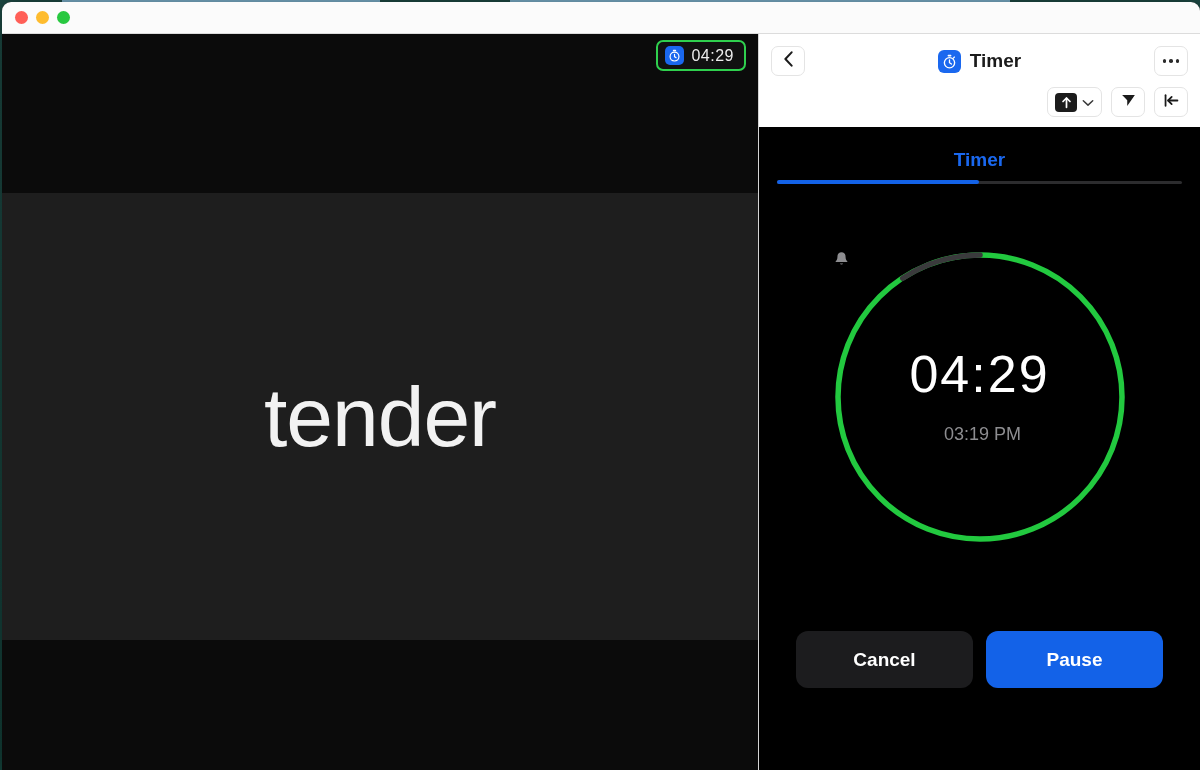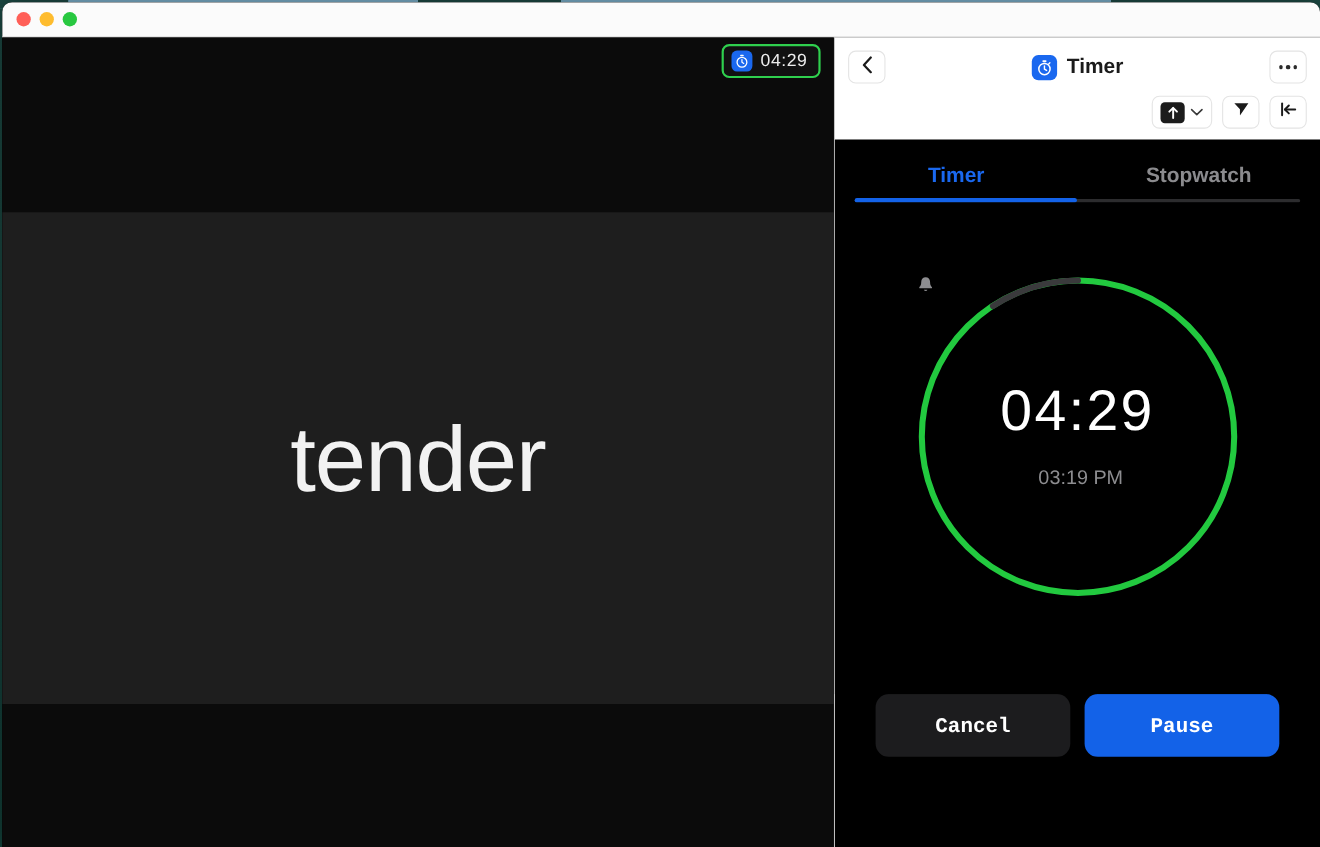--- a/index.html
+++ b/index.html
@@ -200,21 +200,21 @@
   .actions {
     display: flex; gap: 13px;
     padding: 0 37px 0 37px;
     margin-bottom: 82px;
     flex: none;
   }
   .btn {
     flex: 1; height: 57px;
     border: none; border-radius: 12px;
     font-size: 19px; font-weight: bold;
-    font-family: Liberation Mono, monospace;
+    font-family: Liberation Sans, sans-serif;
     cursor: pointer;
   }
   .btn.cancel { background: #1c1c1e; color: #fff; }
   .btn.pause  { background: #1362e8; color: #fff; text-align: center; }
 </style>
 </head>
 <body>
 
 <div class="desk-strip-top">
   <div class="seg-dark" style="left:0;width:62px;"></div>
@@ -315,21 +315,20 @@
                 <path d="M17 8.5H6.2" stroke="#1b1b1b" stroke-width="2.1" stroke-linecap="round"></path>
                 <path d="M10.2 4.3L6 8.5l4.2 4.2" stroke="#1b1b1b" stroke-width="2.1" stroke-linecap="round" stroke-linejoin="round" fill="none"></path>
               </svg>
             </span>
           </div>
         </div>
       </div>
 
       <div class="tabs">
         <div class="tab active">Timer</div>
-        <div class="tab inactive">Stopwatch</div>
         <div class="tab-track"></div>
         <div class="tab-ind"></div>
       </div>
 
       <div class="ring-wrap">
         <div class="ring-box">
           <svg width="292" height="292" viewBox="0 0 292 292">
 
             <circle cx="146" cy="146" r="142" fill="none" stroke="#22c93f" stroke-width="5.5"></circle>
 

